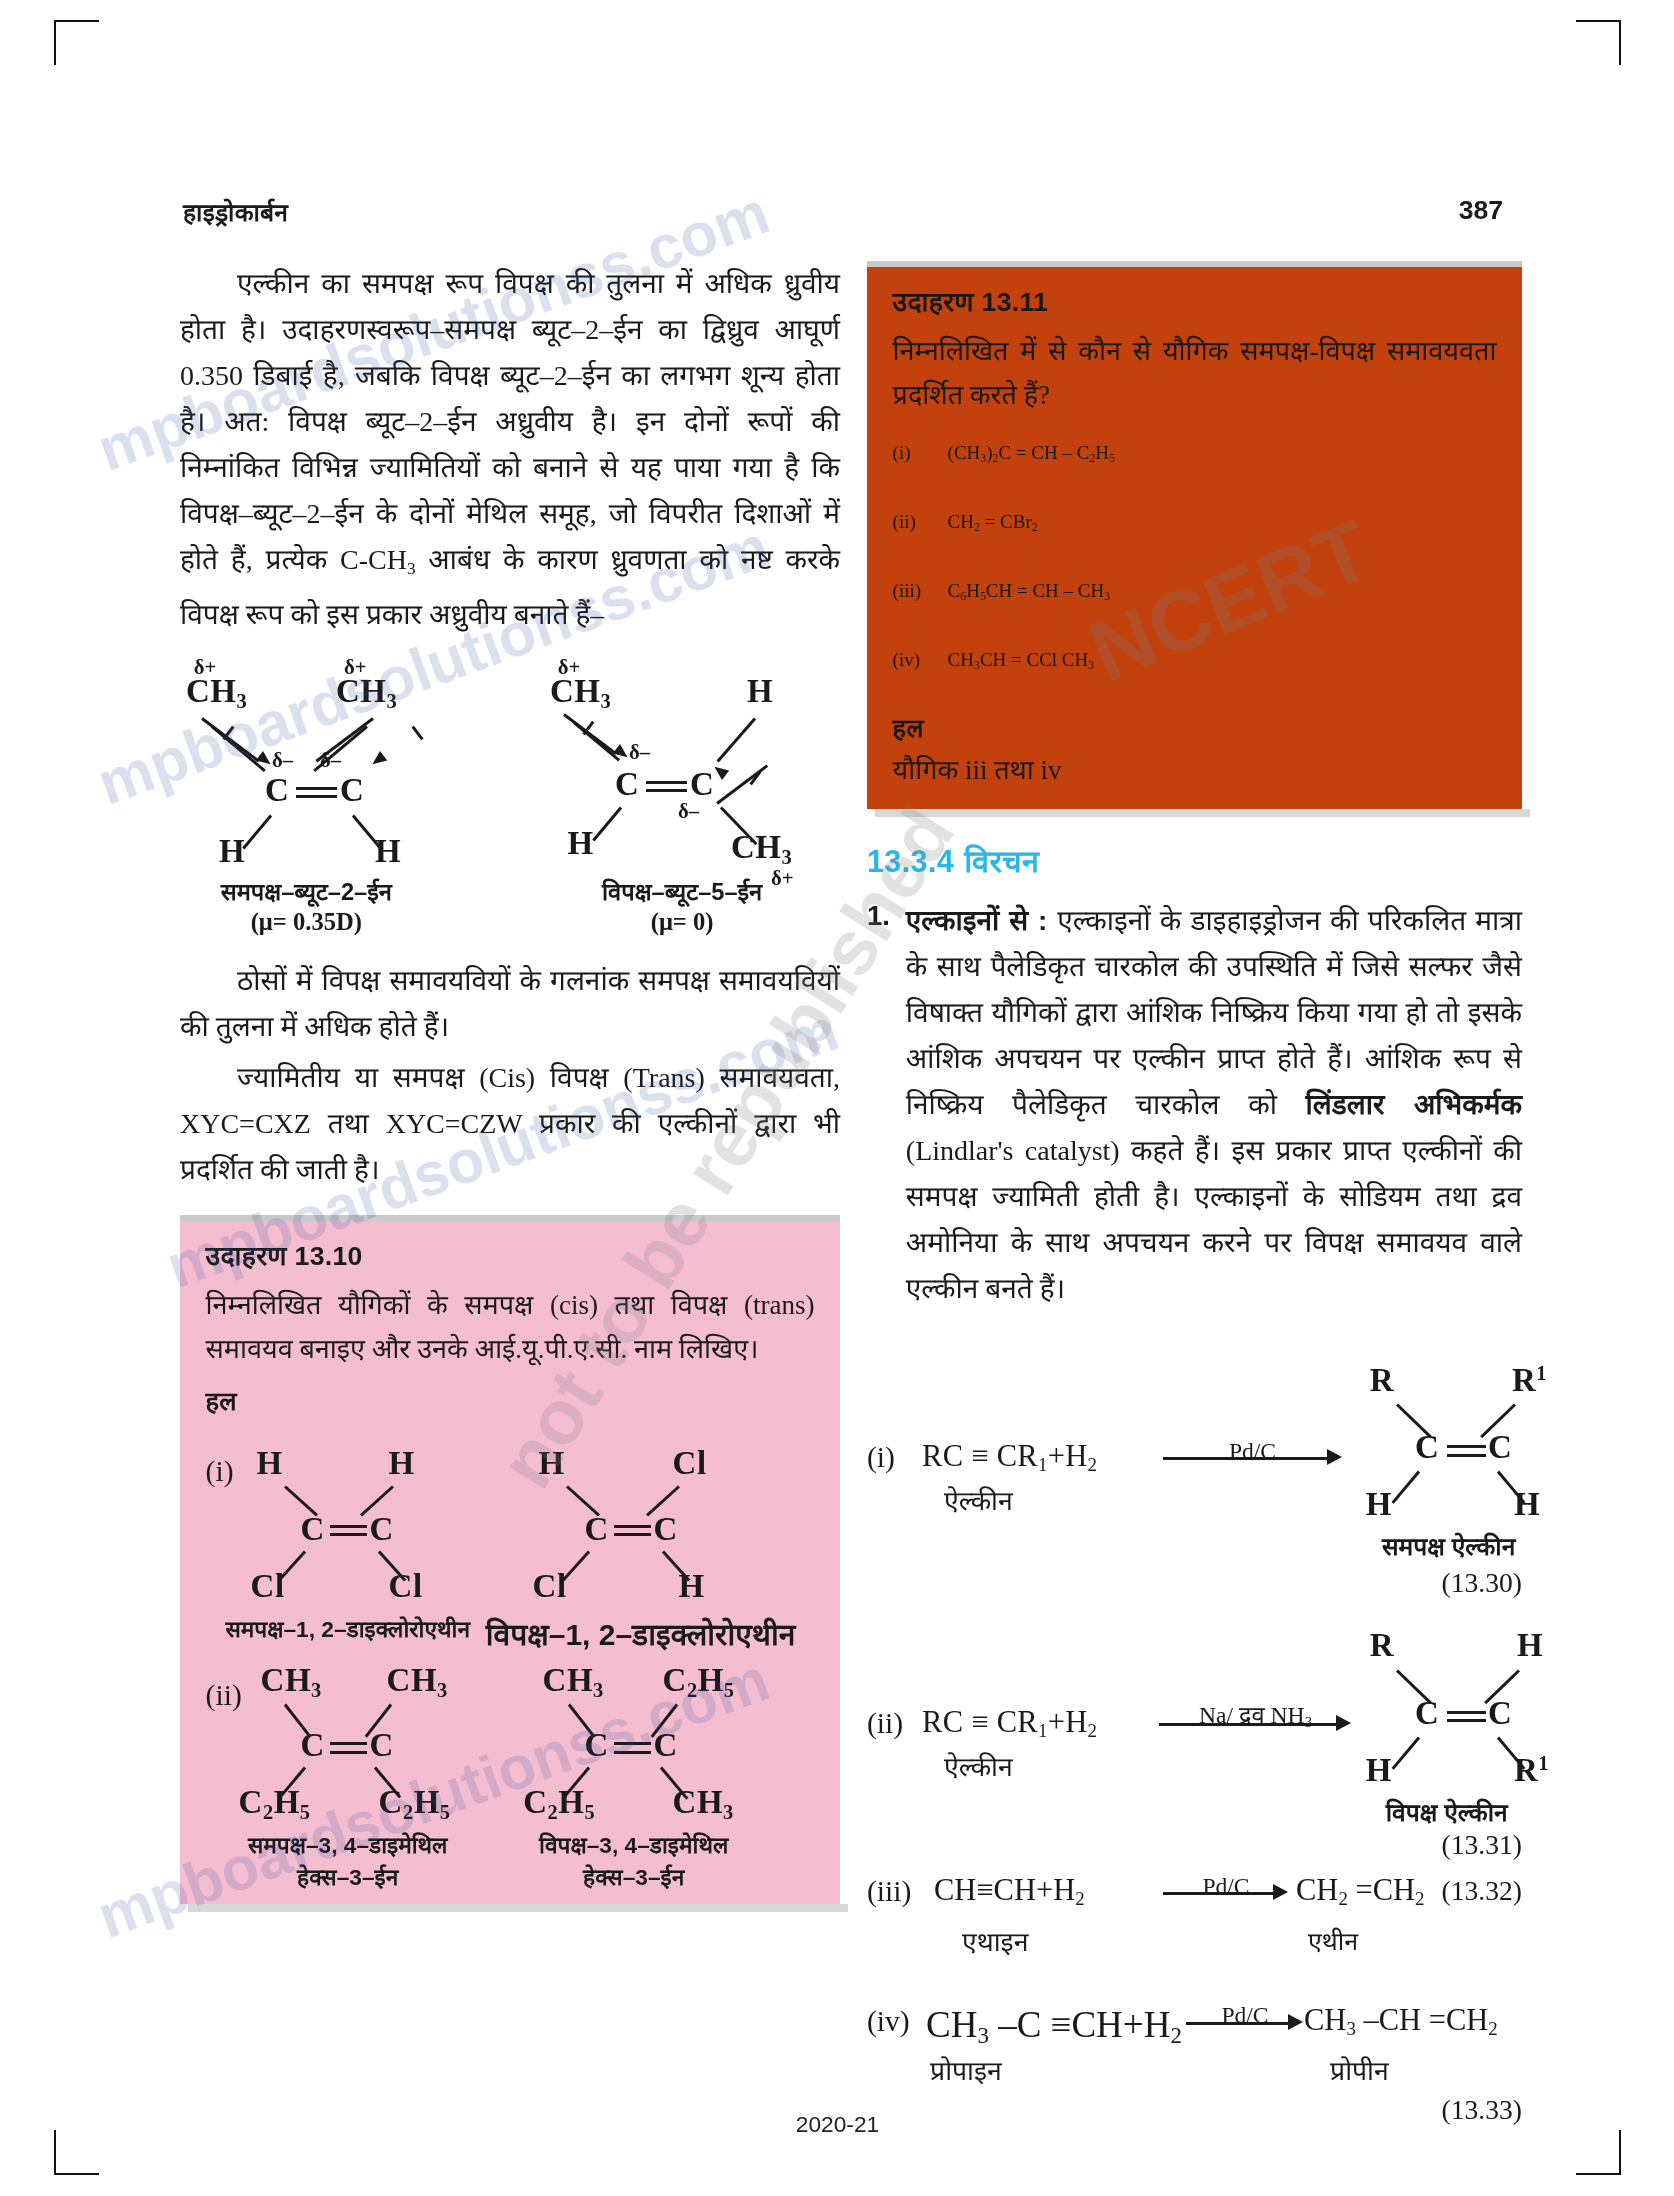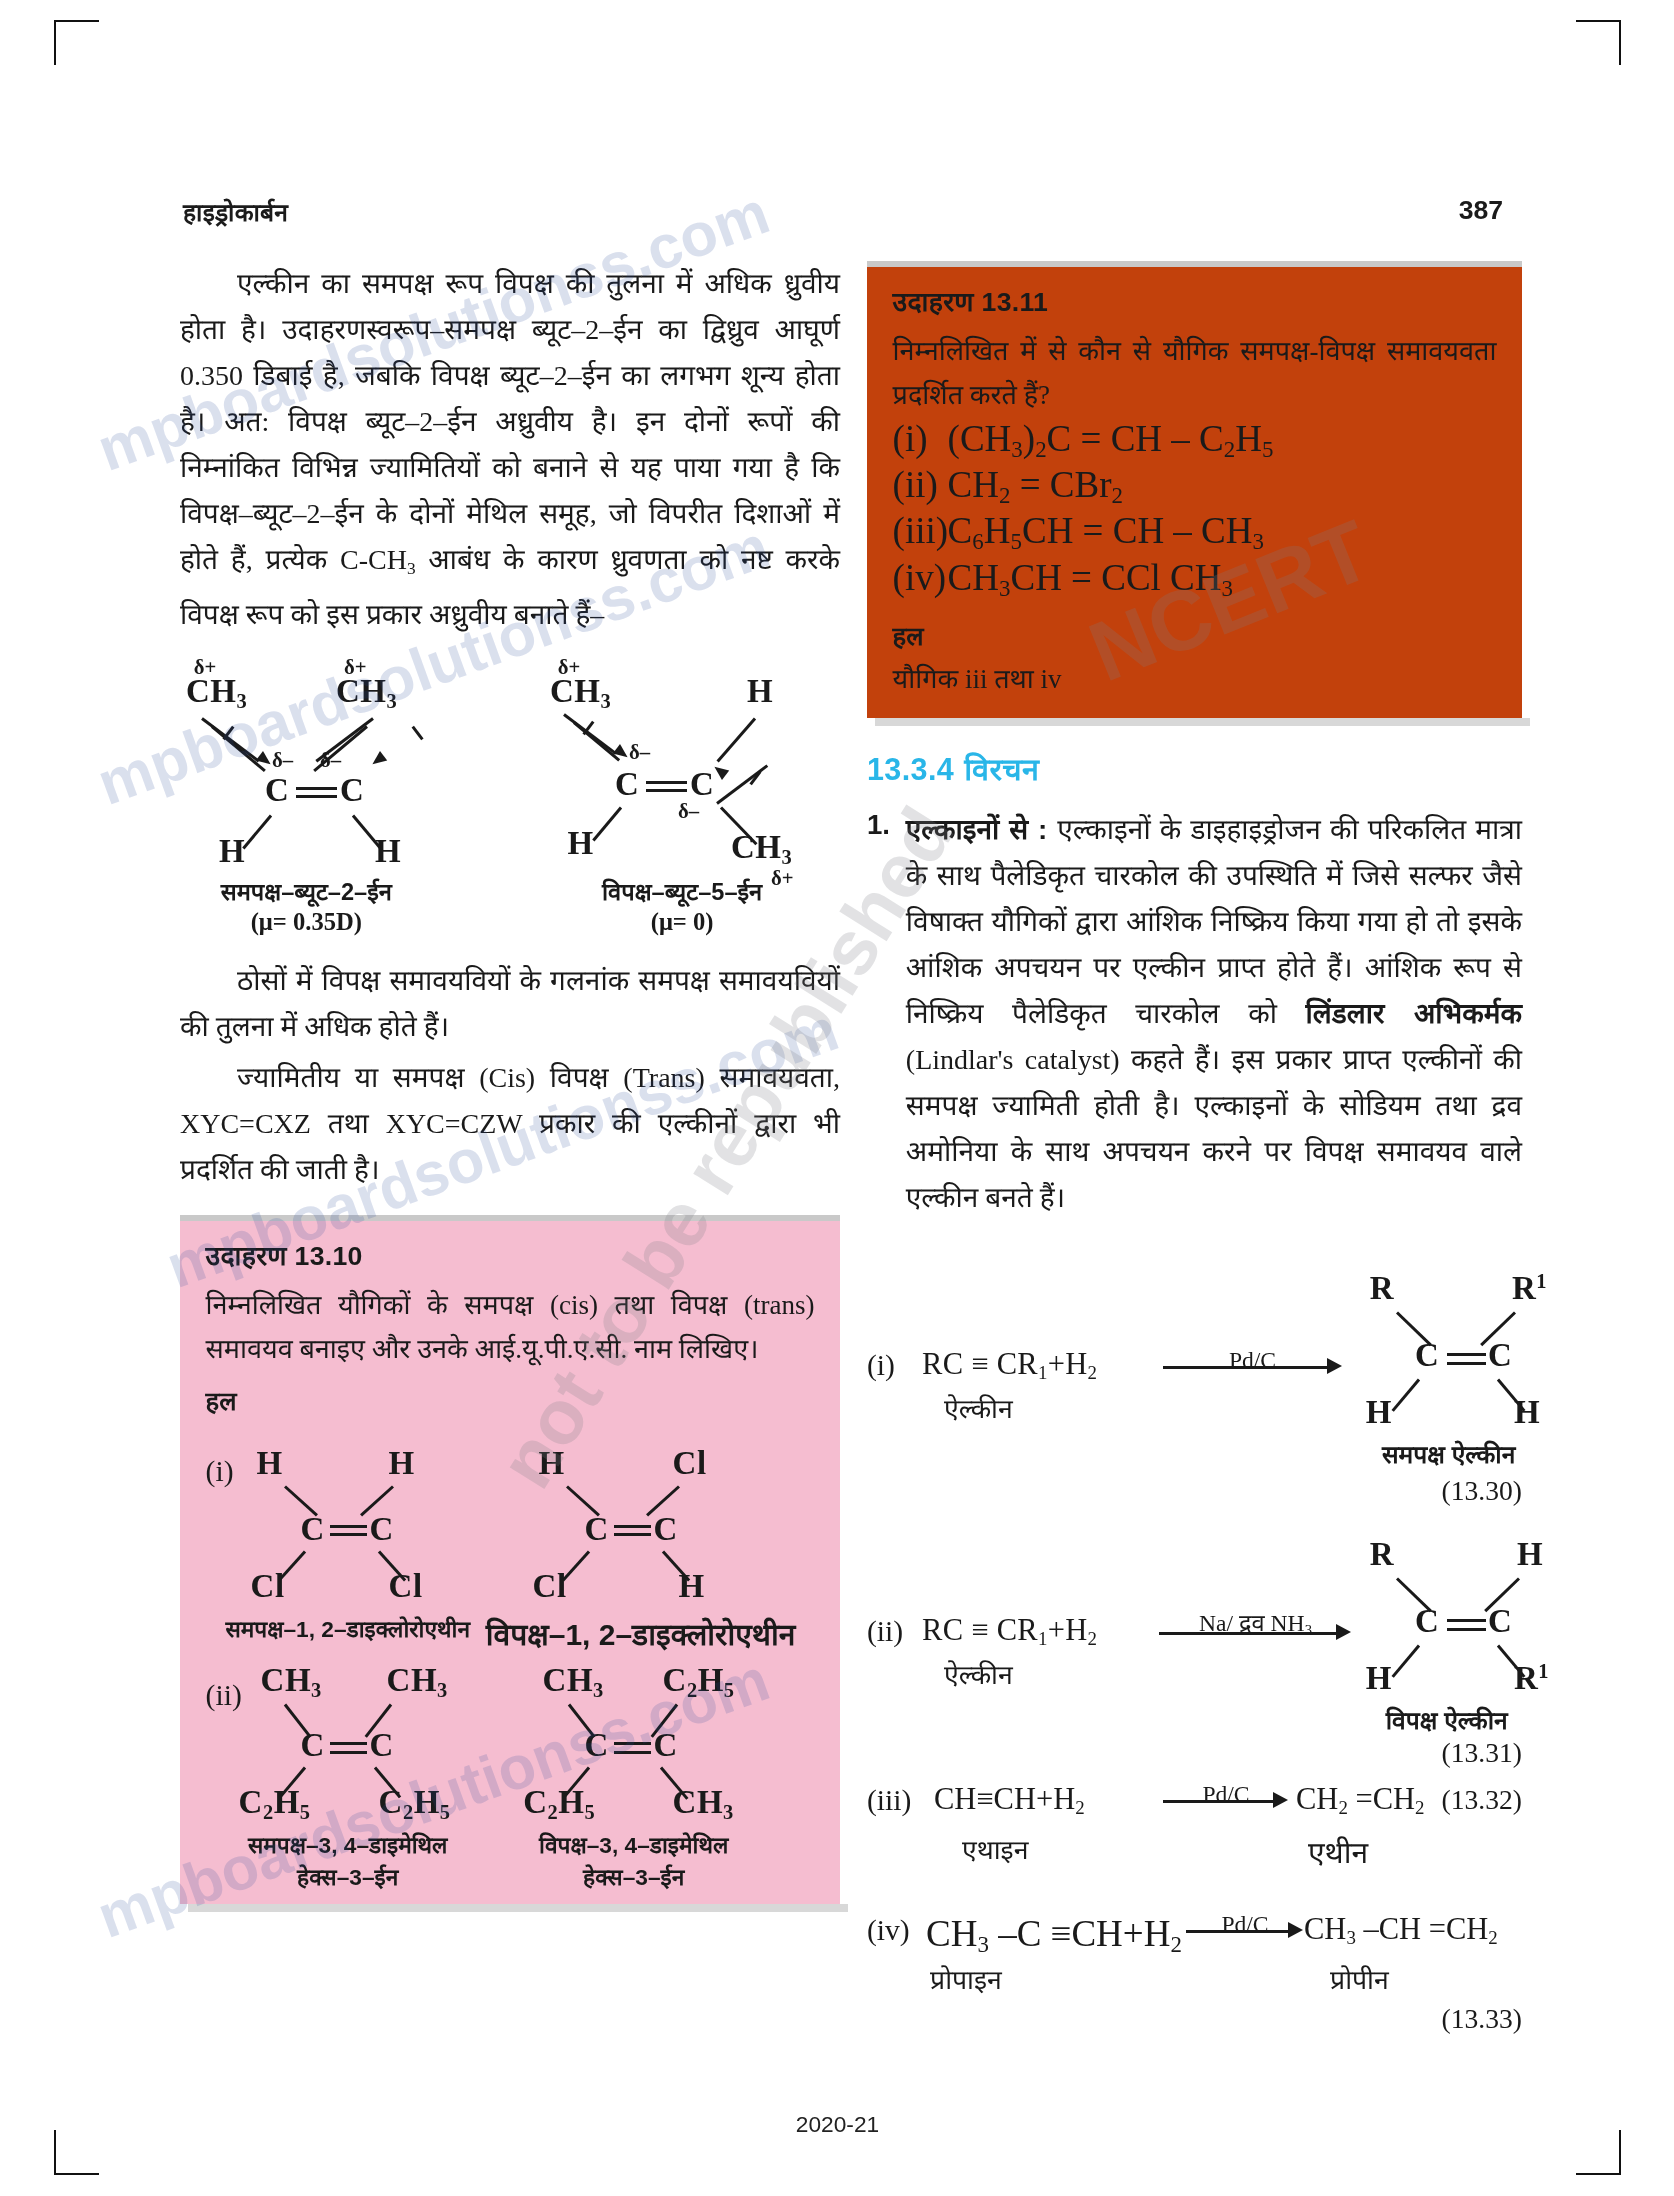--- a/index.html
+++ b/index.html
@@ -57,21 +57,21 @@
     font-family:"Liberation Sans", sans-serif;
     font-weight:700;font-size:26.6px;margin-bottom:9.9px;letter-spacing:0.3px;
   }
   .exbox p{
     margin:0 0 3.9px 0;font-size:27px;line-height:44px;text-align:justify;
   }
   .exbox .sol{
     font-family:"Liberation Sans", sans-serif;
     font-weight:700;font-size:25.6px;margin:11.8px 0 5.9px 0;
   }
-  .exbox .eqline{font-size:37px;line-height:35px;margin:0;}
+  .exbox .eqline{font-size:19px;line-height:63px;margin:0;}
   .exbox .ans{font-size:27px;margin-top:3.9px;}
   .exbox .shadow{
     position:absolute;left:7.9px;right:-7.9px;bottom:-7.9px;height:7.9px;
     background:#d8d8d8;
   }
 
   
   .seched{
     font-family:"Liberation Sans", sans-serif;
     font-weight:700;font-size:30.5px;color:#29b6e8;
@@ -424,21 +424,21 @@
       <div class="lbl" style="left:0px;top:5.9px;font-size:29.6px;">(iii)</div>
       <div class="lbl" style="left:67px;top:3.9px;font-size:30.5px;">CH≡CH+H<sub>2</sub></div>
       <div class="rxnarrow" style="position:absolute;left:296px;top:5.9px;width:126px;height:33px;">
         <div class="line" style="width:110px;"></div>
         <div class="tip" style="left:110px;"></div>
         <div class="above">Pd/C</div>
       </div>
       <div class="lbl" style="left:429px;top:3.9px;font-size:30.5px;">CH<sub>2</sub> =CH<sub>2</sub></div>
       <div class="eqnum" style="position:absolute;right:0;top:5.9px;">(13.32)</div>
       <div class="lbl" style="left:95px;top:53px;font-size:26.6px;font-family:'Liberation Sans',sans-serif;">एथाइन</div>
-      <div class="lbl" style="left:441px;top:53px;font-size:30px;font-family:'Liberation Sans',sans-serif;">एथीन</div>
+      <div class="lbl" style="left:441px;top:53px;font-size:25px;font-family:'Liberation Sans',sans-serif;">एथीन</div>
     </div>
 
     <div class="struct" style="height:118px;margin-top:21.7px;">
       <div class="lbl" style="left:0px;top:5.9px;font-size:29.6px;">(iv)</div>
       <div class="lbl" style="left:59px;top:3.9px;font-size:37px;">CH<sub>3</sub> –C ≡CH+H<sub>2</sub></div>
       <div class="rxnarrow" style="position:absolute;left:319px;top:5.9px;width:118px;height:33px;">
         <div class="line" style="width:102px;"></div>
         <div class="tip" style="left:102px;"></div>
         <div class="above">Pd/C</div>
       </div>

